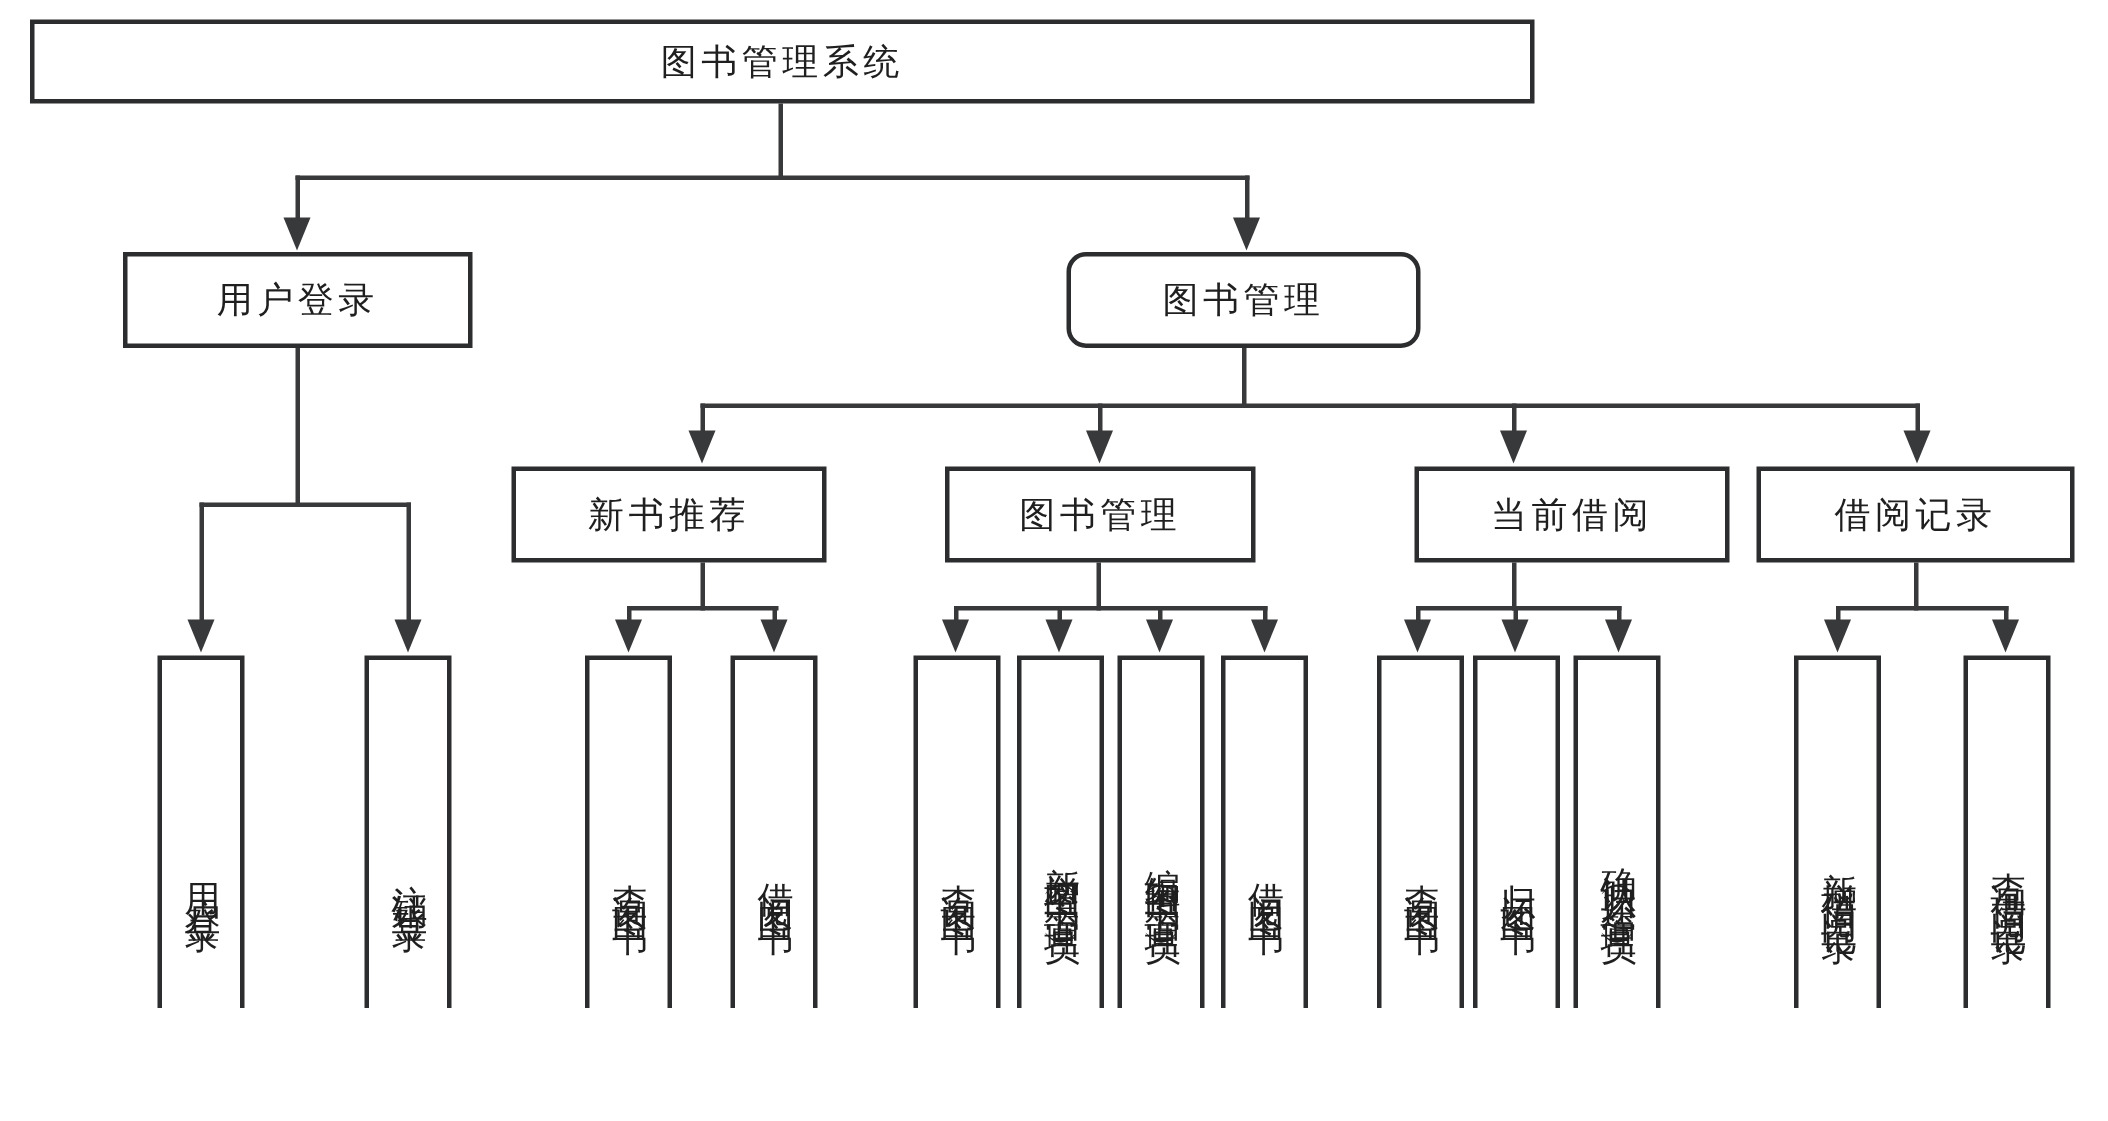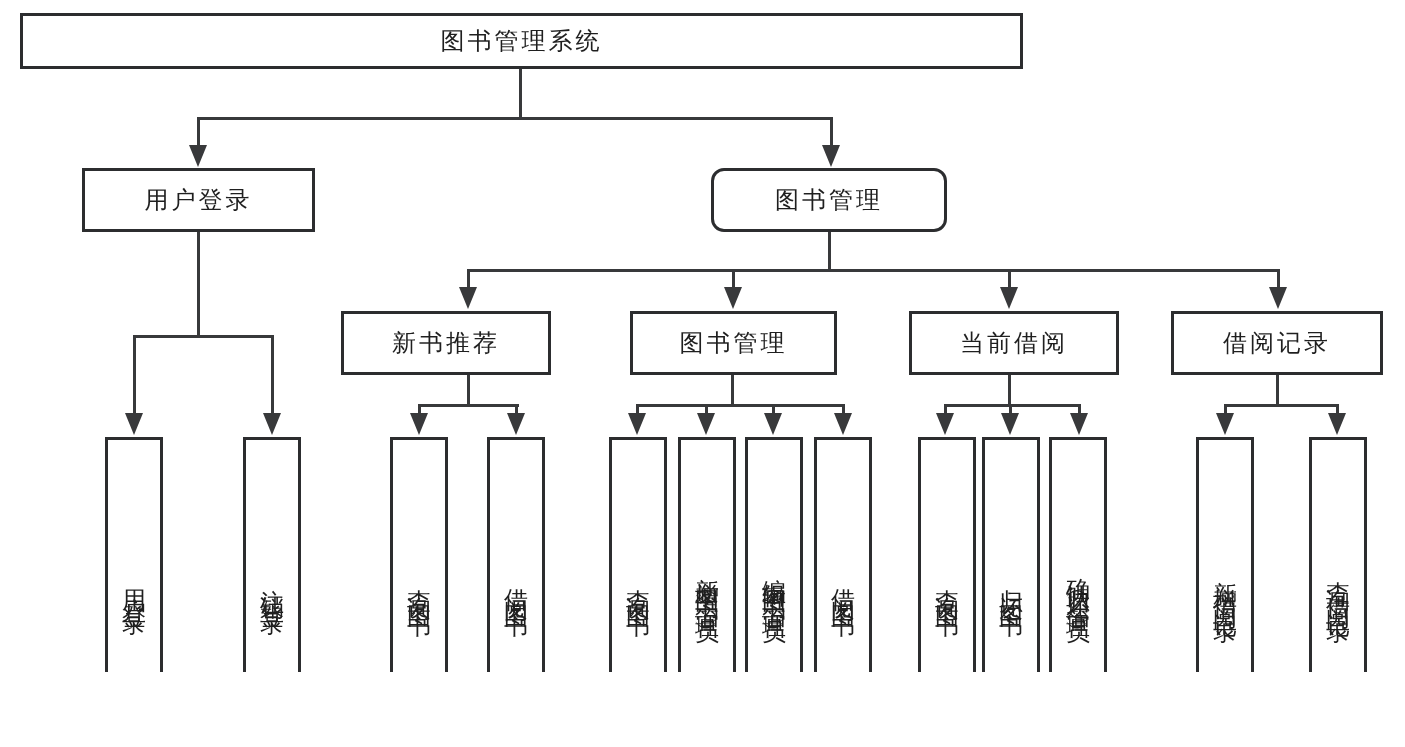--- a/index.html
+++ b/index.html
@@ -42,21 +42,21 @@
   <div class="box" style="left:20px;top:13px;width:1003px;height:56px;">图书管理系统</div>
 
   <div class="box" style="left:82px;top:168px;width:233px;height:64px;">用户登录</div>
 
   <div class="box" style="left:711px;top:168px;width:236px;height:64px;border-radius:13px;">图书管理</div>
 
   <div class="box" style="left:341px;top:311px;width:210px;height:64px;text-align:center;">新书推荐</div>
 
   <div class="box" style="left:630px;top:311px;width:207px;height:64px;">图书管理</div>
 
-  <div class="box" style="left:909px;top:311px;width:210px;height:64px;">当前借阅</div>
+  <div class="box" style="left:943px;top:311px;width:210px;height:64px;">当前借阅</div>
 
   <div class="box" style="left:1171px;top:311px;width:212px;height:64px;">借阅记录</div>
 
   <div class="vbox" style="left:105px;top:437px;width:58px;height:298px;">
     <span class="vtext">用户登录</span>
   </div>
 
   <div class="vbox" style="left:243px;top:437px;width:58px;height:298px;">
     <span class="vtext">注销登录</span>
   </div>

